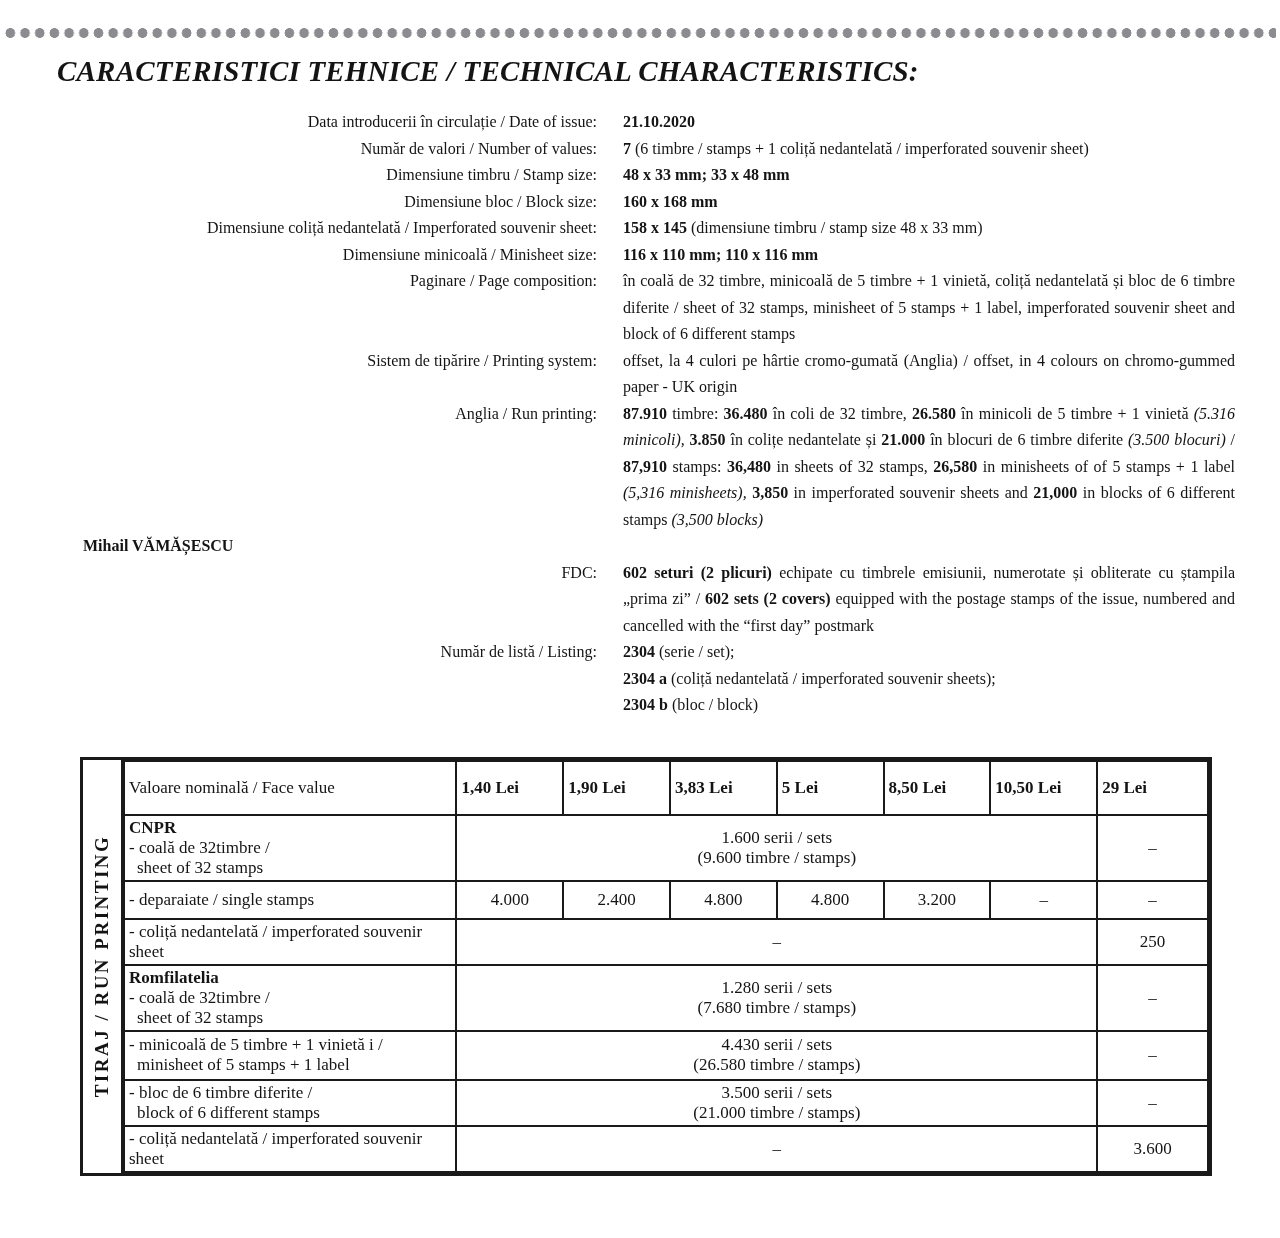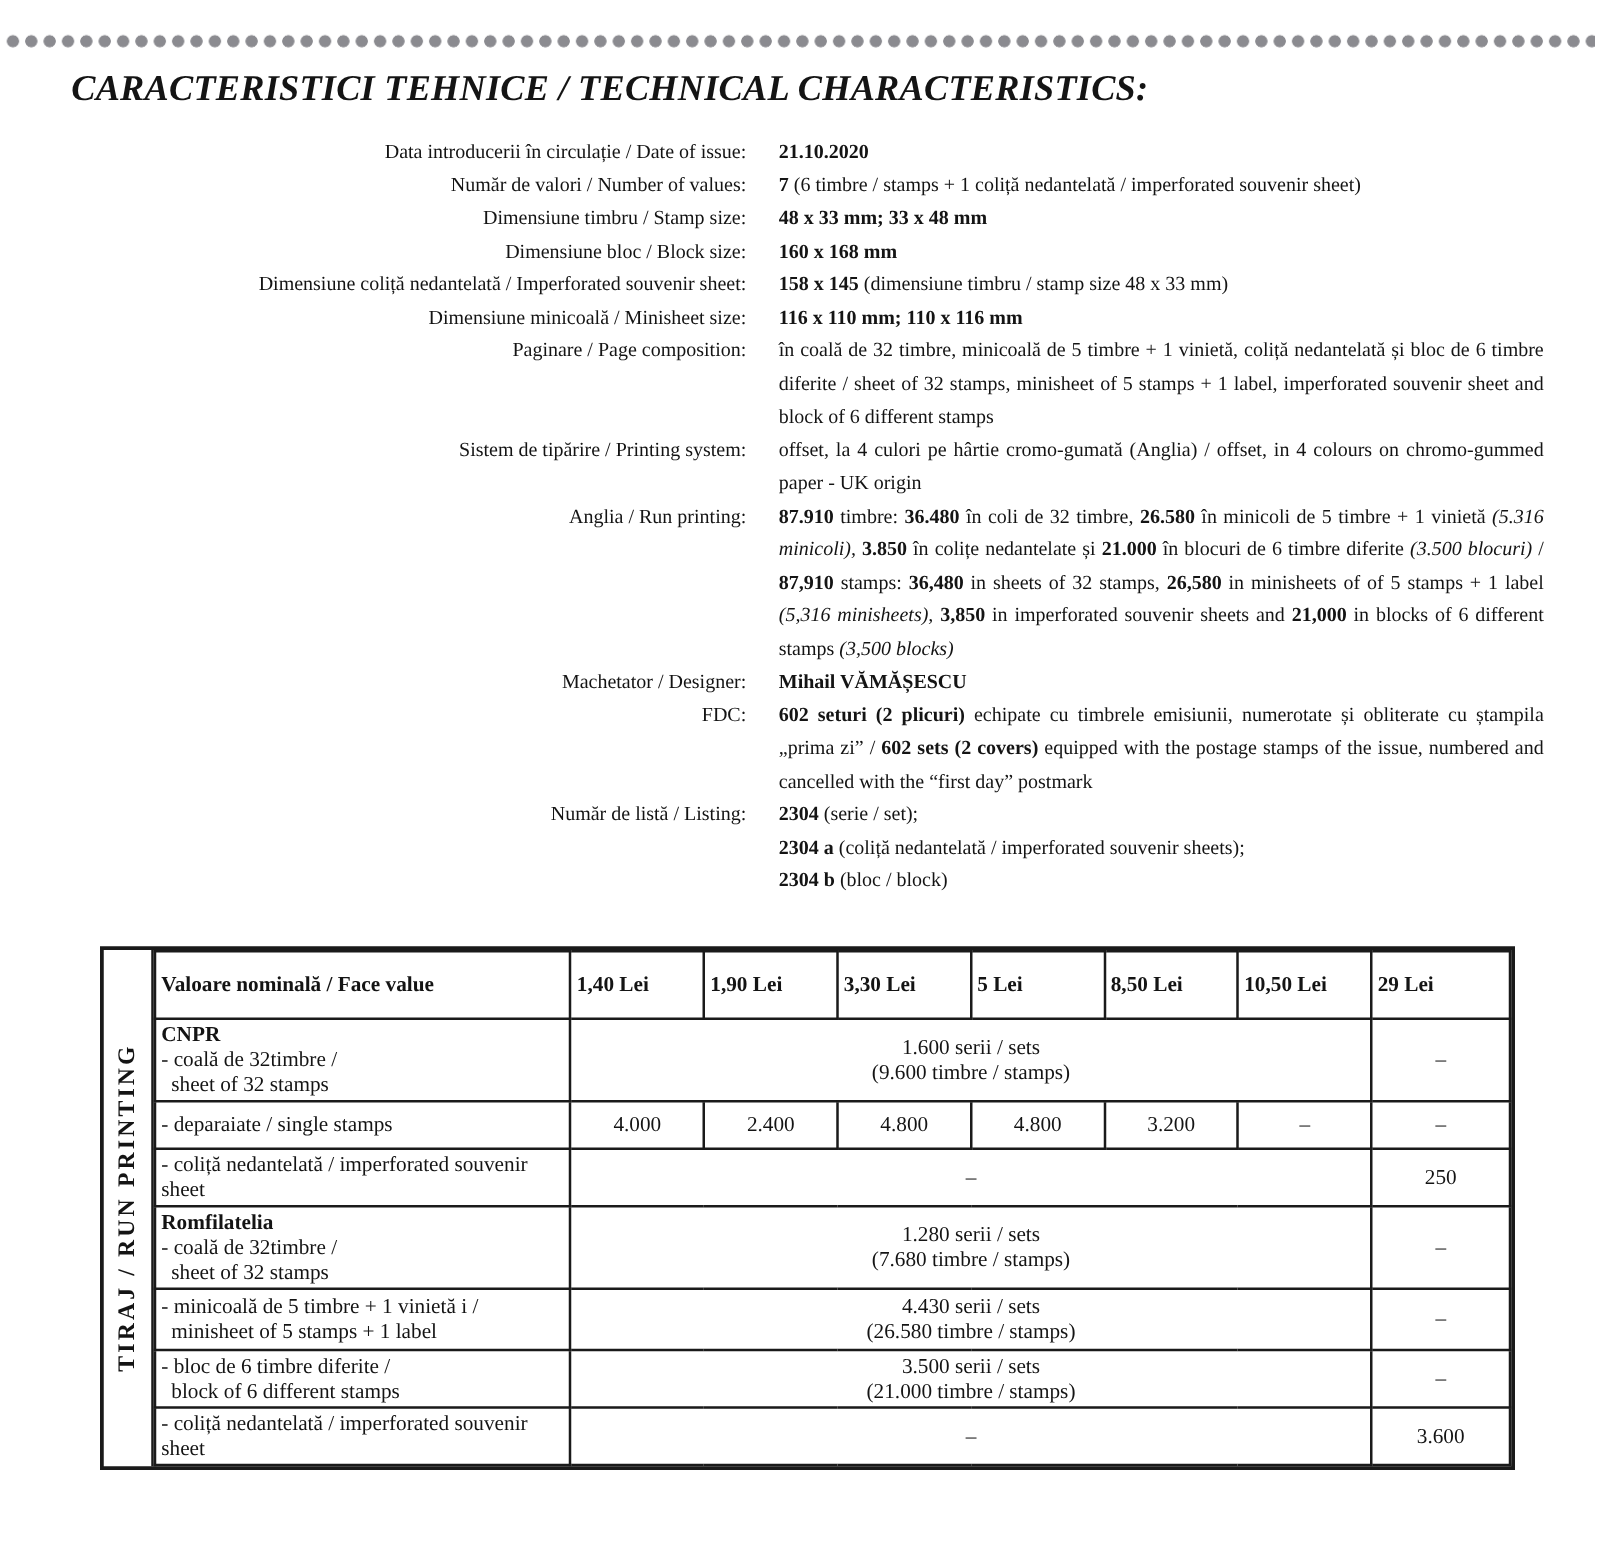--- a/index.html
+++ b/index.html
@@ -92,21 +92,21 @@
   table.tiraj col.c-val   { width: 106px; }
   table.tiraj col.c-last  { width: 110px; }
   table.tiraj th, table.tiraj td {
     border: 2px solid #1a1a1a;
     padding: 2px 4px;
     vertical-align: middle;
   }
   th.face {
     text-align: left;
     padding-left: 11px;
-    font-weight: bold;
+    font-weight: normal;
     height: 48px;
     margin-left: 18px;
   }
   th.price { font-weight: bold; text-align: left; }
   td.lbl {
     text-align: left;
     padding-left: 11px;
     line-height: 20px;
   }
   td.lbl .bold { font-weight: bold; }
@@ -187,21 +187,20 @@
   </div>
 
   <div class="drow">
     <div class="dlabel">Anglia / Run printing:</div>
     <div class="dvalue">
         <p class="just"><span style="font-weight: bold;">87.910</span><span> timbre: </span><span style="font-weight: bold;">36.480</span><span> în coli de 32 timbre, </span><span style="font-weight: bold;">26.580</span><span> în minicoli de 5 timbre + 1 vinietă </span><span style="font-style: italic;">(5.316 minicoli),</span><span> </span><span style="font-weight: bold;">3.850</span><span> în colițe nedantelate și </span><span style="font-weight: bold;">21.000</span><span> în blocuri de 6 timbre diferite </span><span style="font-style: italic;">(3.500 blocuri)</span><span> / </span><span style="font-weight: bold;">87,910</span><span> stamps: </span><span style="font-weight: bold;">36,480</span><span> in sheets of 32 stamps, </span><span style="font-weight: bold;">26,580</span><span> in minisheets of of 5 stamps + 1 label </span><span style="font-style: italic;">(5,316 minisheets),</span><span> </span><span style="font-weight: bold;">3,850</span><span> in imperforated souvenir sheets and </span><span style="font-weight: bold;">21,000</span><span> in blocks of 6 different stamps </span><span style="font-style: italic;">(3,500 blocks)</span></p>
       </div>
   </div>
 
   <div class="drow">
-    <div class="dlabel">Machetator / Designer:</div>
     <div class="dvalue">
         <p><span style="font-weight: bold;">Mihail VĂMĂȘESCU</span></p>
       </div>
   </div>
 
   <div class="drow">
     <div class="dlabel">FDC:</div>
     <div class="dvalue">
         <p class="just"><span style="font-weight: bold;">602 seturi (2 plicuri)</span><span> echipate cu timbrele emisiunii, numerotate și obliterate cu ștampila „prima zi” / </span><span style="font-weight: bold;">602 sets (2 covers)</span><span> equipped with the postage stamps of the issue, numbered and cancelled with the “first day” postmark</span></p>
       </div>
@@ -231,21 +230,21 @@
       <col class="c-val">
         <col class="c-val">
         <col class="c-val">
         <col class="c-last">
     </colgroup>
     <tbody>
       <tr>
         <th class="face">Valoare nominală / Face value</th>
         <th class="price">1,40 Lei</th>
         <th class="price">1,90 Lei</th>
-        <th class="price">3,30 Lei</th>
+        <th class="price">3,83 Lei</th>
         <th class="price">5 Lei</th>
         <th class="price">8,50 Lei</th>
         <th class="price">10,50 Lei</th>
         <th class="price">29 Lei</th>
       </tr>
 
       <tr class="h-r0">
         <td class="lbl">
           <div class="bold">CNPR</div>
           <div>- coală de 32timbre /</div>

